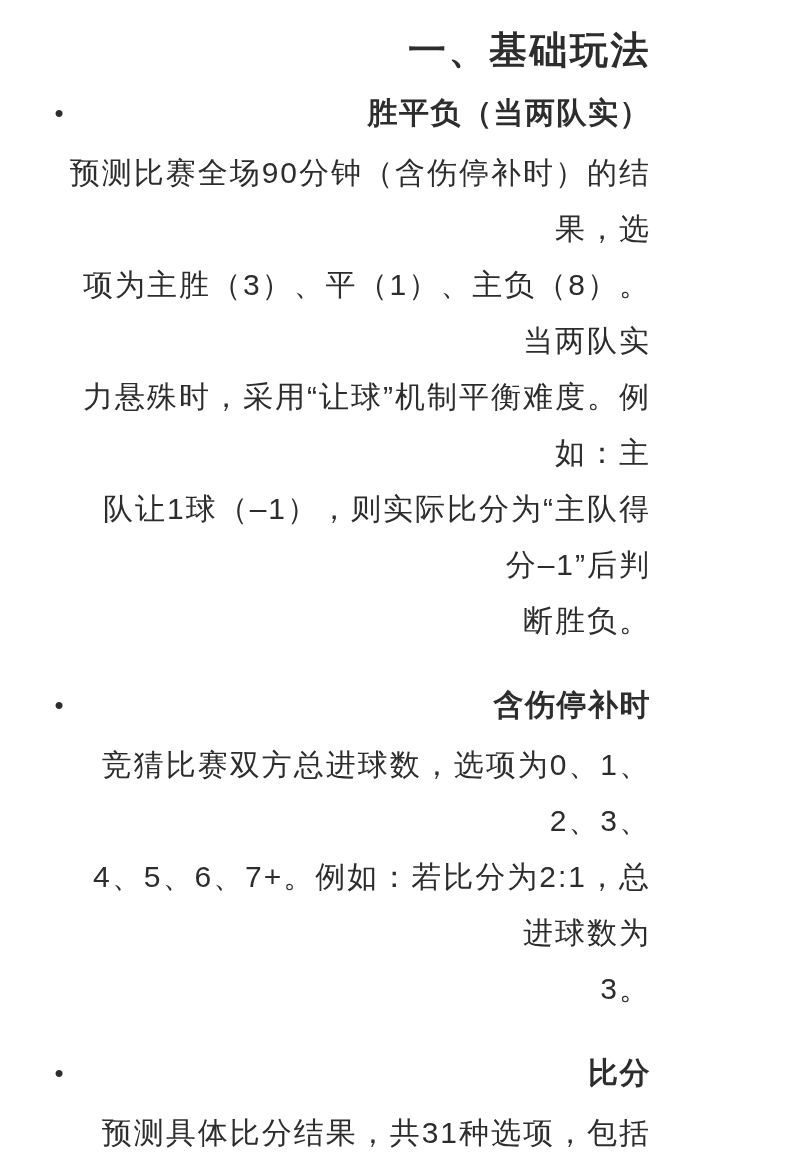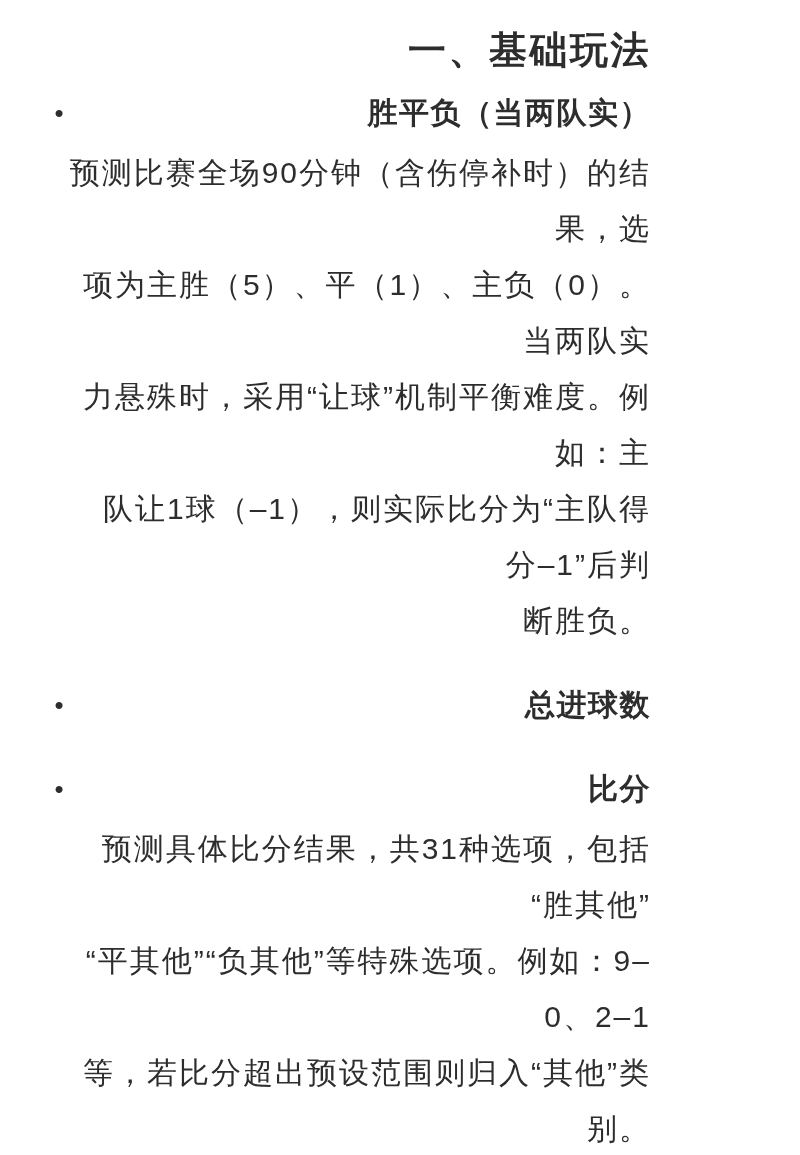--- a/index.html
+++ b/index.html
@@ -69,31 +69,34 @@
 <div class="doc">
 
   <h1 class="doc-heading">一、基础玩法</h1>
 
   <div class="section first">
     <div class="sec-header">
       <span class="bullet">•</span>
       <span class="sec-title">胜平负（当两队实）</span>
     </div>
     <div class="sec-body">预测比赛全场90分钟（含伤停补时）的结果，选
-项为主胜（5）、平（1）、主负（0）。当两队实
+项为主胜（3）、平（1）、主负（8）。当两队实
 力悬殊时，采用“让球”机制平衡难度。例如：主
 队让1球（–1），则实际比分为“主队得分–1”后判
 断胜负。</div>
   </div>
 
   <div class="section">
     <div class="sec-header">
       <span class="bullet">•</span>
-      <span class="sec-title">总进球数</span>
+      <span class="sec-title">含伤停补时</span>
     </div>
+    <div class="sec-body">竞猜比赛双方总进球数，选项为0、1、2、3、
+4、5、6、7+。例如：若比分为2:1，总进球数为
+3。</div>
   </div>
 
   <div class="section">
     <div class="sec-header">
       <span class="bullet">•</span>
       <span class="sec-title">比分</span>
     </div>
     <div class="sec-body">预测具体比分结果，共31种选项，包括“胜其他”
 “平其他”“负其他”等特殊选项。例如：9–0、2–1
 等，若比分超出预设范围则归入“其他”类别。</div>

